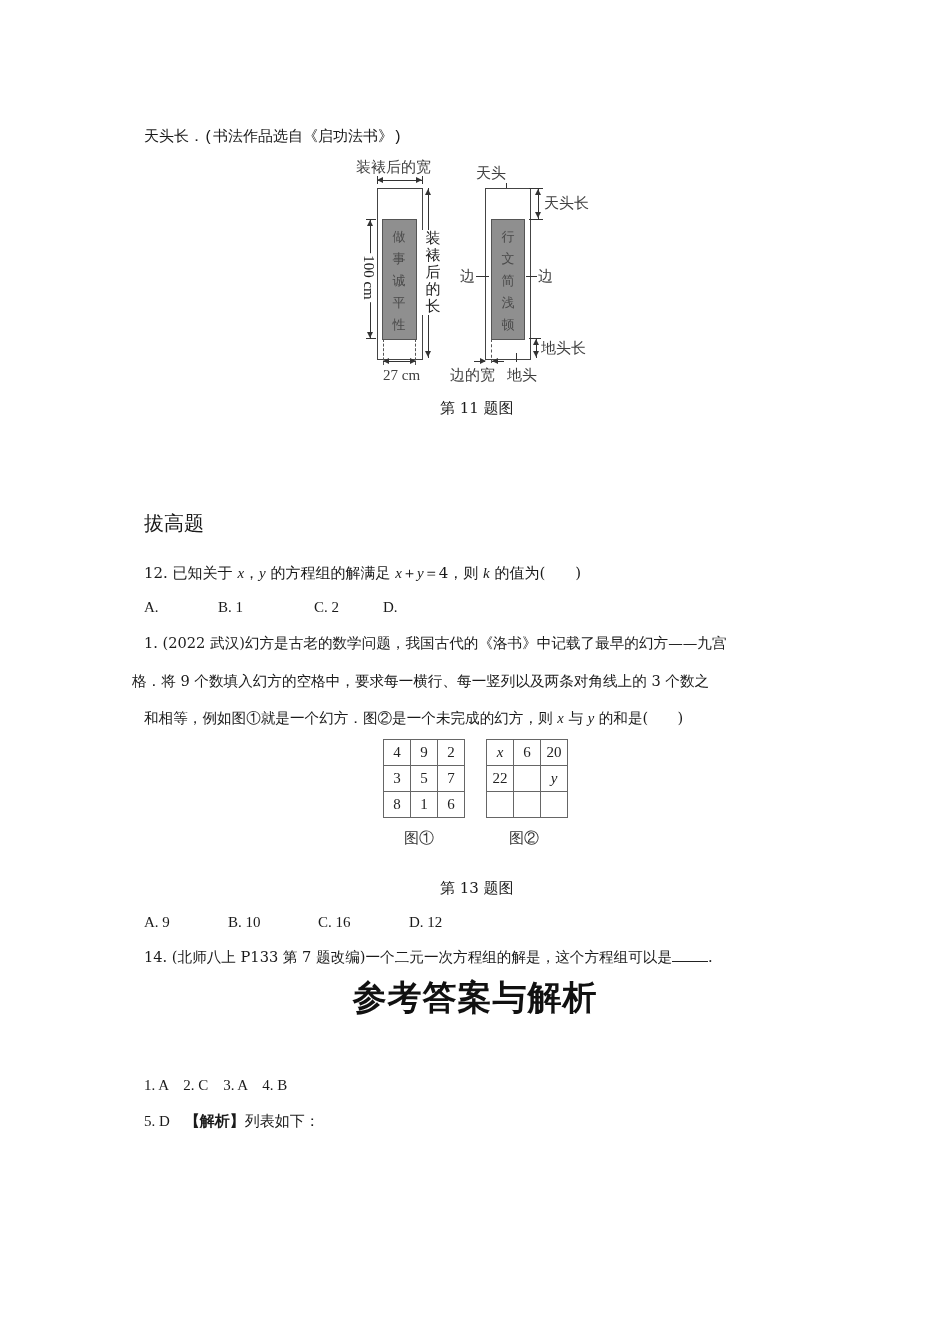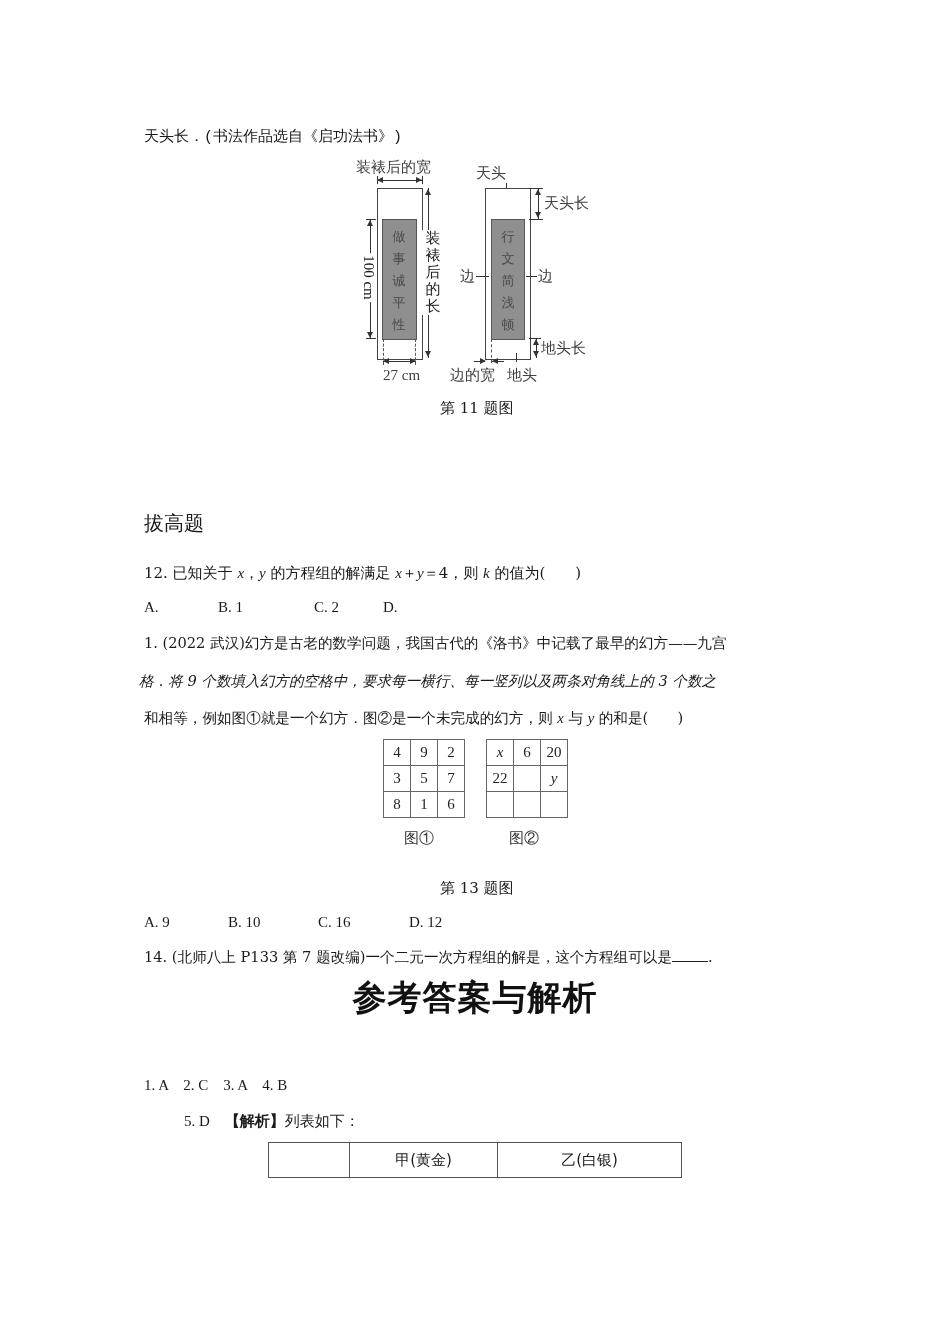--- a/index.html
+++ b/index.html
@@ -151,21 +151,21 @@
 
 <div class="abs txt" style="left:144px; top:563px;">
   <span>12. 已知关于 </span><span class="ital serif">x</span><span>，</span><span class="ital serif">y</span><span> 的方程组的解满足 </span><span class="ital serif">x</span><span>＋</span><span class="ital serif">y</span><span>＝4，则 </span><span class="ital serif">k</span><span> 的值为(　　)</span>
 </div>
 <div class="abs txt serif" style="left:144px; top:597px;">A.</div>
 <div class="abs txt serif" style="left:218px; top:597px;">B. 1</div>
 <div class="abs txt serif" style="left:286px; top:597px;margin-left:28px;">C. 2</div>
 <div class="abs txt serif" style="left:383px; top:597px;">D.</div>
 
 <div class="abs txt" style="left:144px; top:633px; font-size:14.6px;">1. (2022 武汉)幻方是古老的数学问题，我国古代的《洛书》中记载了最早的幻方——九宫</div>
-<div class="abs txt" style="left:139px; top:671px; font-size:14.6px;font-style:italic;">格．将 9 个数填入幻方的空格中，要求每一横行、每一竖列以及两条对角线上的 3 个数之</div>
+<div class="abs txt" style="left:132px; top:671px; font-size:14.6px;">格．将 9 个数填入幻方的空格中，要求每一横行、每一竖列以及两条对角线上的 3 个数之</div>
 <div class="abs txt" style="left:144px; top:708px; font-size:14.6px;">
   <span>和相等，例如图①就是一个幻方．图②是一个未完成的幻方，则 </span><span class="ital serif">x</span><span> 与 </span><span class="ital serif">y</span><span> 的和是(　　)</span>
 </div>
 
 <table class="grid3" style="left:383px; top:739px;">
   <tbody>
       <tr>
     <td>4</td>
     <td>9</td>
     <td>2</td>
@@ -212,25 +212,20 @@
 <div class="abs txt serif" style="left:318px; top:912px;">C. 16</div>
 <div class="abs txt serif" style="left:409px; top:912px;">D. 12</div>
 
 <div class="abs txt" style="left:144px; top:947px; font-size:14.6px;">
   <span>14. (北师八上 P133 第 7 题改编)一个二元一次方程组的解是，这个方程组可以是</span><span class="blank"></span><span>.</span>
 </div>
 
 <div class="abs big-title" style="left:0; width:950px; text-align:center; top:975px;">参考答案与解析</div>
 
 <div class="abs txt serif" style="left:144px; top:1075px;">1. A　2. C　3. A　4. B</div>
-<div class="abs txt" style="left:144px; top:1111px;margin-left:40px;">
+<div class="abs txt" style="left:144px; top:1111px;">
   <span class="serif">5. D　</span><span style="font-weight:bold;" class="sans">【解析】</span><span>列表如下：</span>
 </div>
 
 <table class="ans">
   <tbody>
-      <tr>
-    <td style="width:80px;"></td>
-    <td class="h" style="width:147px;">甲(黄金)</td>
-    <td class="h" style="width:183px;">乙(白银)</td>
-  </tr>
 </tbody>
   </table>
 
 </body></html>

